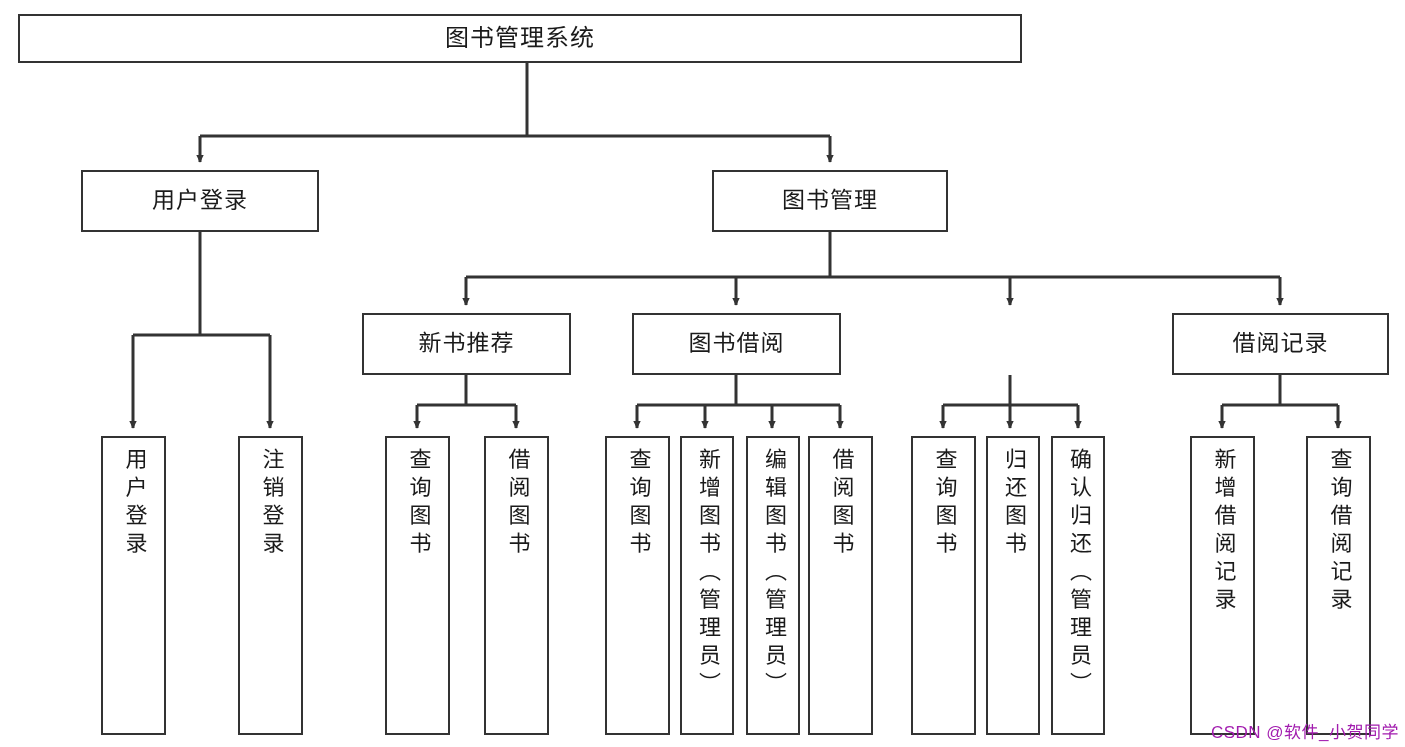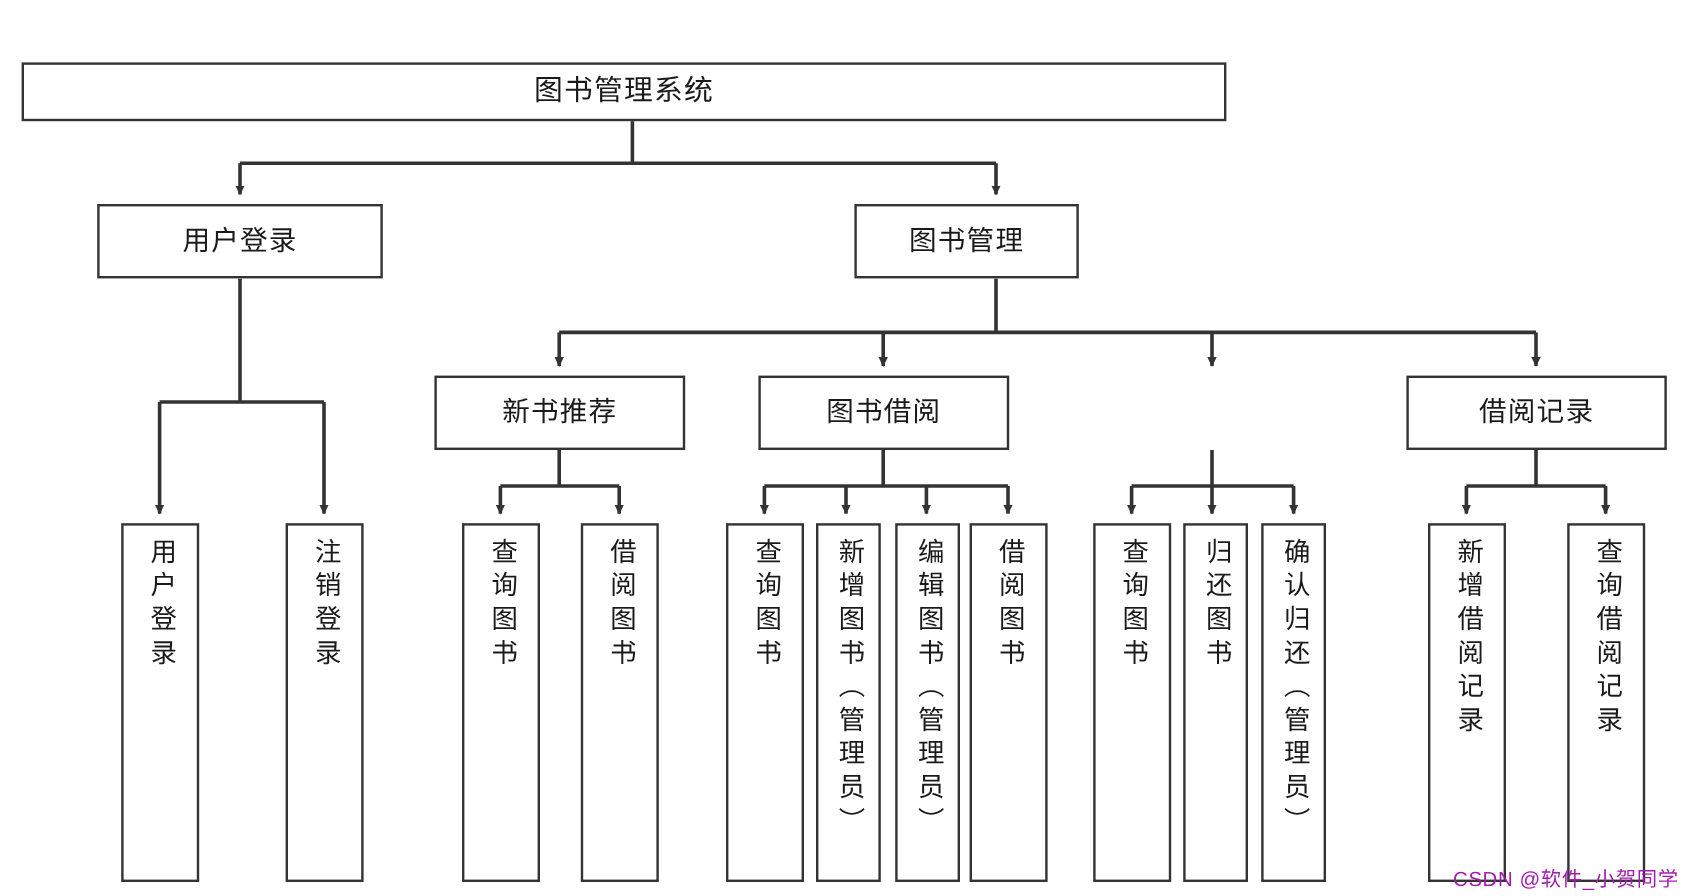--- a/index.html
+++ b/index.html
@@ -37,21 +37,20 @@
     justify-content: center;
     color: #1a1a1a;
   }
   .node.horiz {
     font-size: 23px;
     letter-spacing: 1px;
     line-height: 1.1;
   }
   .node.root {
     font-size: 24px;
-    margin-top: 38px;
   }
   .node.leaf {
     font-size: 22px;
     padding: 10px 0;
     align-items: flex-start;
   }
   .vtext {
     writing-mode: vertical-rl;
     text-orientation: upright;
     letter-spacing: 6px;
@@ -125,21 +124,21 @@
     </g>
   </svg>
 
   <div class="node horiz root" style="left:18px; top:14px; width:1004px; height:49px;">
     <span>图书管理系统</span>
   </div>
 
   <div class="node horiz" style="left:81px; top:170px; width:238px; height:62px;">
     <span>用户登录</span>
   </div>
-  <div class="node horiz" style="left:712px; top:170px; width:187px; height:62px;">
+  <div class="node horiz" style="left:712px; top:170px; width:236px; height:62px;">
     <span>图书管理</span>
   </div>
 
   <div class="node horiz" style="left:632px; top:313px; width:209px; height:62px;">
     <span>图书借阅</span>
   </div>
   <div class="node horiz" style="left:362px; top:313px; width:209px; height:62px;">
     <span>新书推荐</span>
   </div>
   <div class="node horiz" style="left:1172px; top:313px; width:217px; height:62px;">

